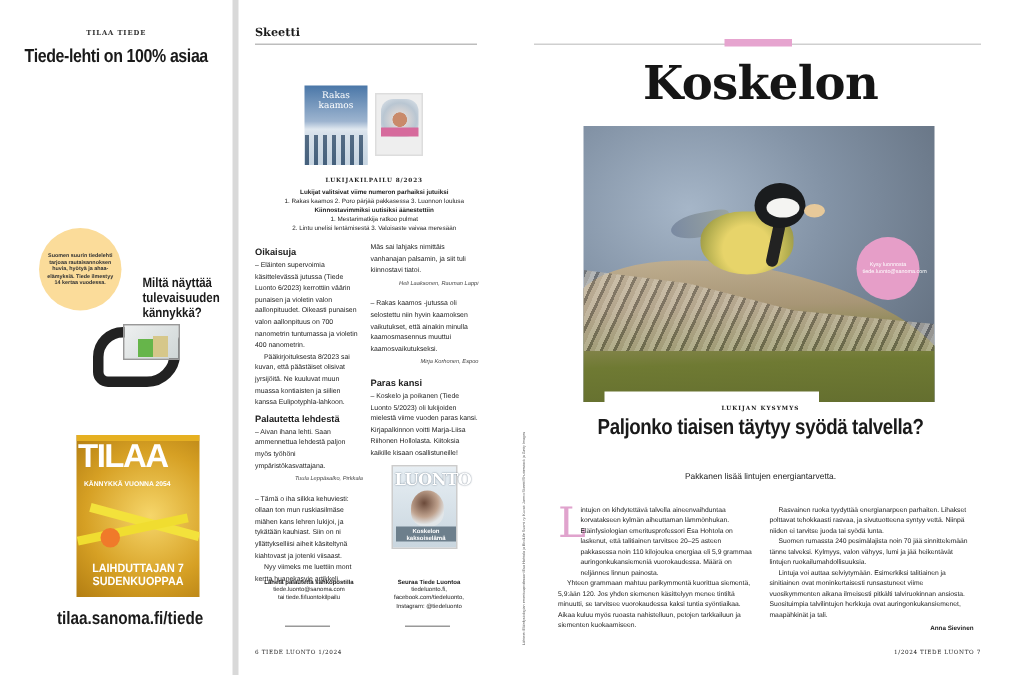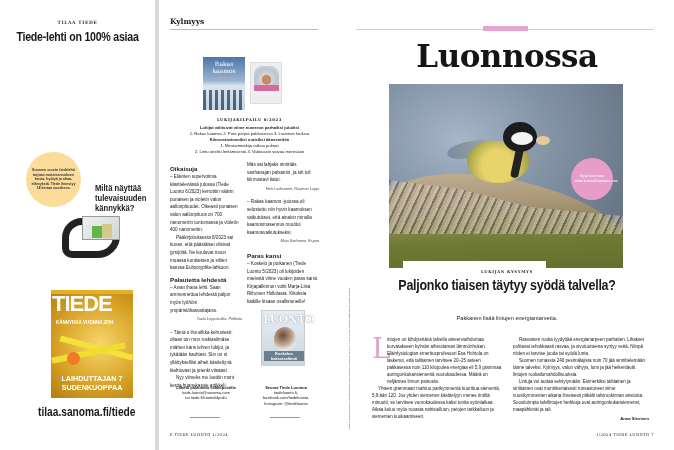--- a/index.html
+++ b/index.html
@@ -98,33 +98,33 @@
     </div>
   <div class="q">Miltä näyttää tulevaisuuden kännykkä?</div>
   <div class="phone">
     <div class="band"></div>
     <div class="screen"></div>
     <div class="bar1"></div>
     <div class="bar2"></div>
   </div>
   <div class="cover">
     <div class="strip"></div>
-    <div class="title">TIEDE</div>
+    <div class="title">TILAA</div>
     <div class="sub">KÄNNYKKÄ VUONNA 2054</div>
     <div class="tape"></div>
     <div class="tape2"></div>
     <div class="dot"></div>
     <div class="big">LAIHDUTTAJAN 7 SUDENKUOPPAA</div>
   </div>
   <div class="url">tilaa.sanoma.fi/tiede</div>
 </div>
 <div class="gutter"></div>
 
 <div class="lp">
-  <div class="sec">Kylmyys</div>
+  <div class="sec">Skeetti</div>
   <div class="rule"></div>
   <div class="bk1">
     <div class="t">Rakas kaamos</div>
     <div class="trees"></div>
   </div>
   <div class="bk2">
     <div class="face"></div>
     <div class="pink"></div>
   </div>
   <div class="contest">LUKIJAKILPAILU 8/2023</div>
@@ -170,21 +170,21 @@
     <span>Instagram: @tiedeluonto</span>
   </div>
   <div class="fr1"></div>
   <div class="fr2"></div>
   <div class="folio">6  TIEDE LUONTO  1/2024</div>
 </div>
 
 <div class="rp">
   <div class="rule"></div>
   <div class="pinkbar"></div>
-  <div class="title">Luonnossa</div>
+  <div class="title">Koskelon</div>
   <div class="photo">
     <div class="log"></div>
     <div class="seeds"></div>
     <div class="wing"></div>
     <div class="body"></div>
     <div class="stripe"></div>
     <div class="head"></div>
     <div class="cheek"></div>
     <div class="seed"></div>
   </div>

